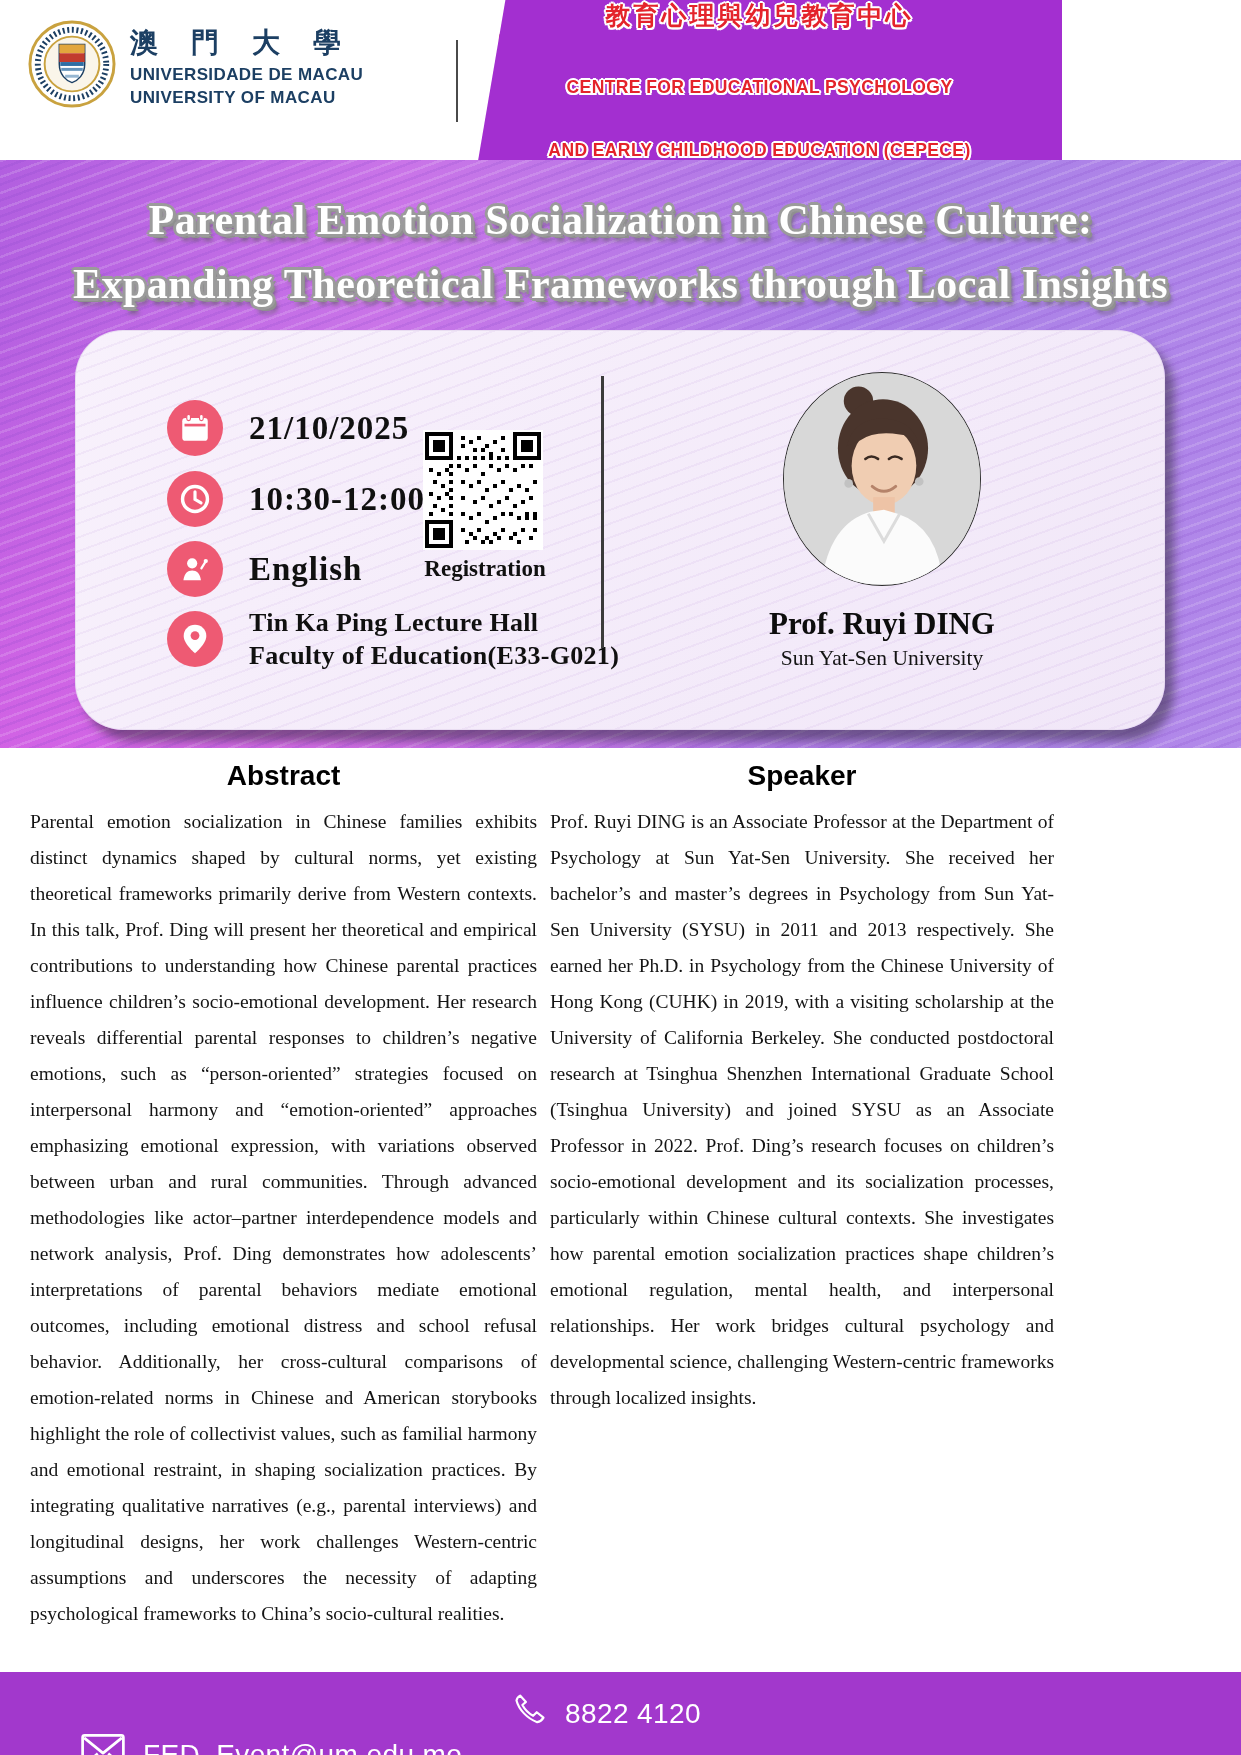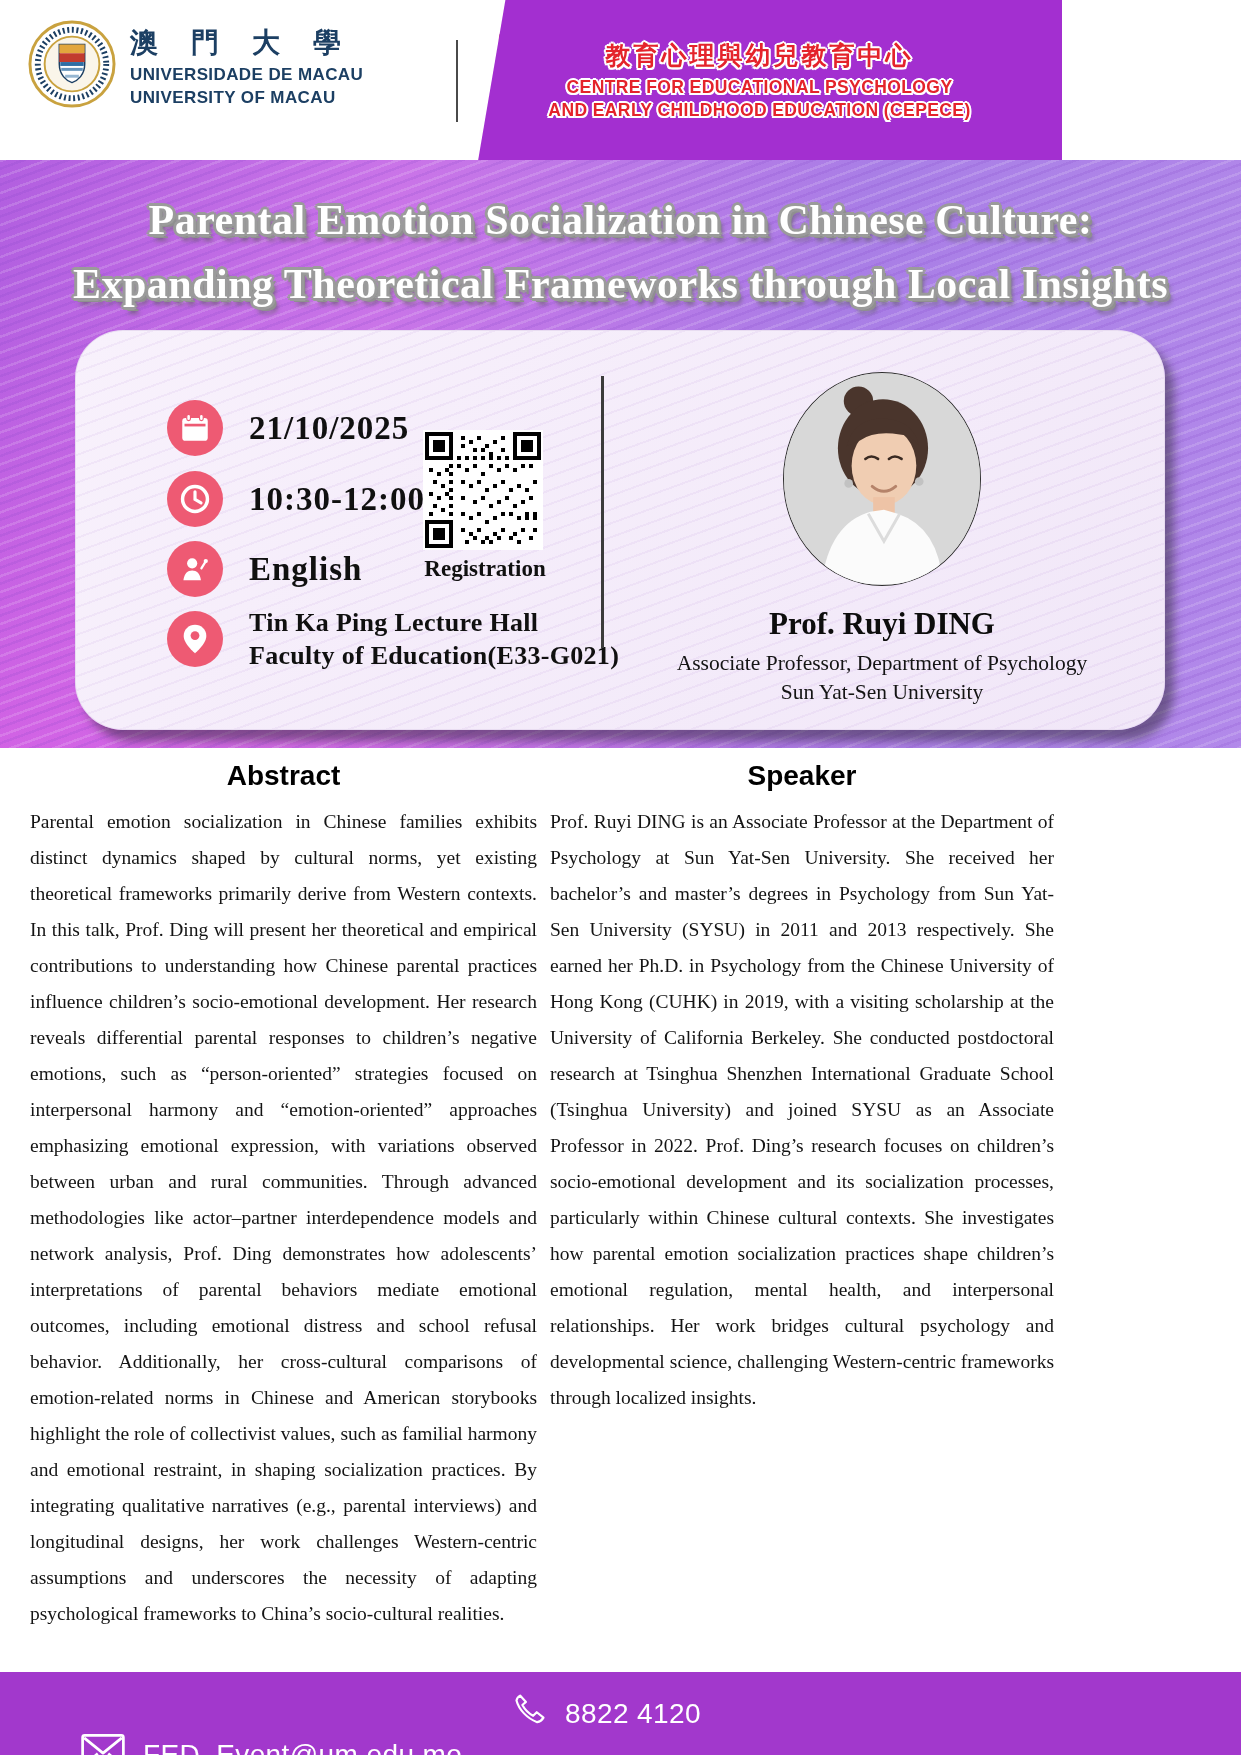--- a/index.html
+++ b/index.html
@@ -18,21 +18,21 @@
   .fed-text{margin-left:13px;color:#1c3f63;}
   .fed-cn{font-size:27px;font-weight:bold;letter-spacing:9px;white-space:nowrap;}
   .fed-script{font-family:"DejaVu Serif",serif;font-style:italic;font-size:16px;margin-top:3px;}
   .cepece{
     position:absolute;right:0;top:0;width:605px;height:160px;background:#a32fd0;
     clip-path:polygon(8% 0,100% 0,100% 100%,3.5% 100%);
     display:flex;flex-direction:column;justify-content:center;align-items:center;
     text-align:center;color:#e4232b;font-family:"Liberation Sans",sans-serif;font-weight:bold;
   }
   .cepece .cn{font-size:25px;letter-spacing:3px;margin-bottom:4px;}
-  .cepece .en{font-size:17.5px;letter-spacing:.4px;line-height:23px;}
+  .cepece .en{font-size:17.5px;letter-spacing:.4px;line-height:23px;margin-top:40px;}
   .outline-white{
     text-shadow:-1.5px -1.5px 0 #fff,1.5px -1.5px 0 #fff,-1.5px 1.5px 0 #fff,1.5px 1.5px 0 #fff,
                  0 -2px 0 #fff,0 2px 0 #fff,-2px 0 0 #fff,2px 0 0 #fff;
   }
   
   .hero{
     position:absolute;top:160px;left:0;width:1241px;height:588px;
     background:
       repeating-linear-gradient(160deg, rgba(255,255,255,.15) 0 2.5px, rgba(255,255,255,0) 2.5px 15px),
       repeating-linear-gradient(160deg, rgba(255,255,255,0) 0 7px, rgba(128,66,198,.16) 7px 9.5px, rgba(255,255,255,0) 9.5px 15px),
@@ -229,21 +229,20 @@
           <rect x="91" y="126" width="22" height="20" fill="#eec3a6"></rect>
           <path d="M38 215q8-62 50-74l14-2l14 4q42 14 46 72z" fill="#fbfbfb"></path>
           <path d="M86 143l16 28l16-28" fill="none" stroke="#dcdcdc" stroke-width="3"></path>
           <circle cx="66" cy="112" r="4.4" fill="#c2c2c2"></circle>
           <circle cx="138" cy="110" r="4.4" fill="#c2c2c2"></circle>
           <path d="M83 87q6-5 13 0M107 87q6-5 13 0" stroke="#3a2a22" stroke-width="2.6" fill="none" stroke-linecap="round"></path>
           <path d="M90 115q12 10 24 0" stroke="#b5836a" stroke-width="3" fill="none" stroke-linecap="round"></path>
         </svg>
       </div>
       <div class="speaker-name">Prof. Ruyi DING</div>
-      <div class="speaker-title">Associate Professor, Department of Psychology</div>
       <div class="speaker-affil">Sun Yat-Sen University</div>
     </div>
   </div>
 </section>
 
 <main class="columns">
   <section class="col col-abstract">
     <h2>Abstract</h2>
     <p>Parental emotion socialization in Chinese families exhibits distinct dynamics shaped by cultural norms, yet existing theoretical frameworks primarily derive from Western contexts. In this talk, Prof. Ding will present her theoretical and empirical contributions to understanding how Chinese parental practices influence children’s socio-emotional development. Her research reveals differential parental responses to children’s negative emotions, such as “person-oriented” strategies focused on interpersonal harmony and “emotion-oriented” approaches emphasizing emotional expression, with variations observed between urban and rural communities. Through advanced methodologies like actor–partner interdependence models and network analysis, Prof. Ding demonstrates how adolescents’ interpretations of parental behaviors mediate emotional outcomes, including emotional distress and school refusal behavior. Additionally, her cross-cultural comparisons of emotion-related norms in Chinese and American storybooks highlight the role of collectivist values, such as familial harmony and emotional restraint, in shaping socialization practices. By integrating qualitative narratives (e.g., parental interviews) and longitudinal designs, her work challenges Western-centric assumptions and underscores the necessity of adapting psychological frameworks to China’s socio-cultural realities.</p>
   </section>

